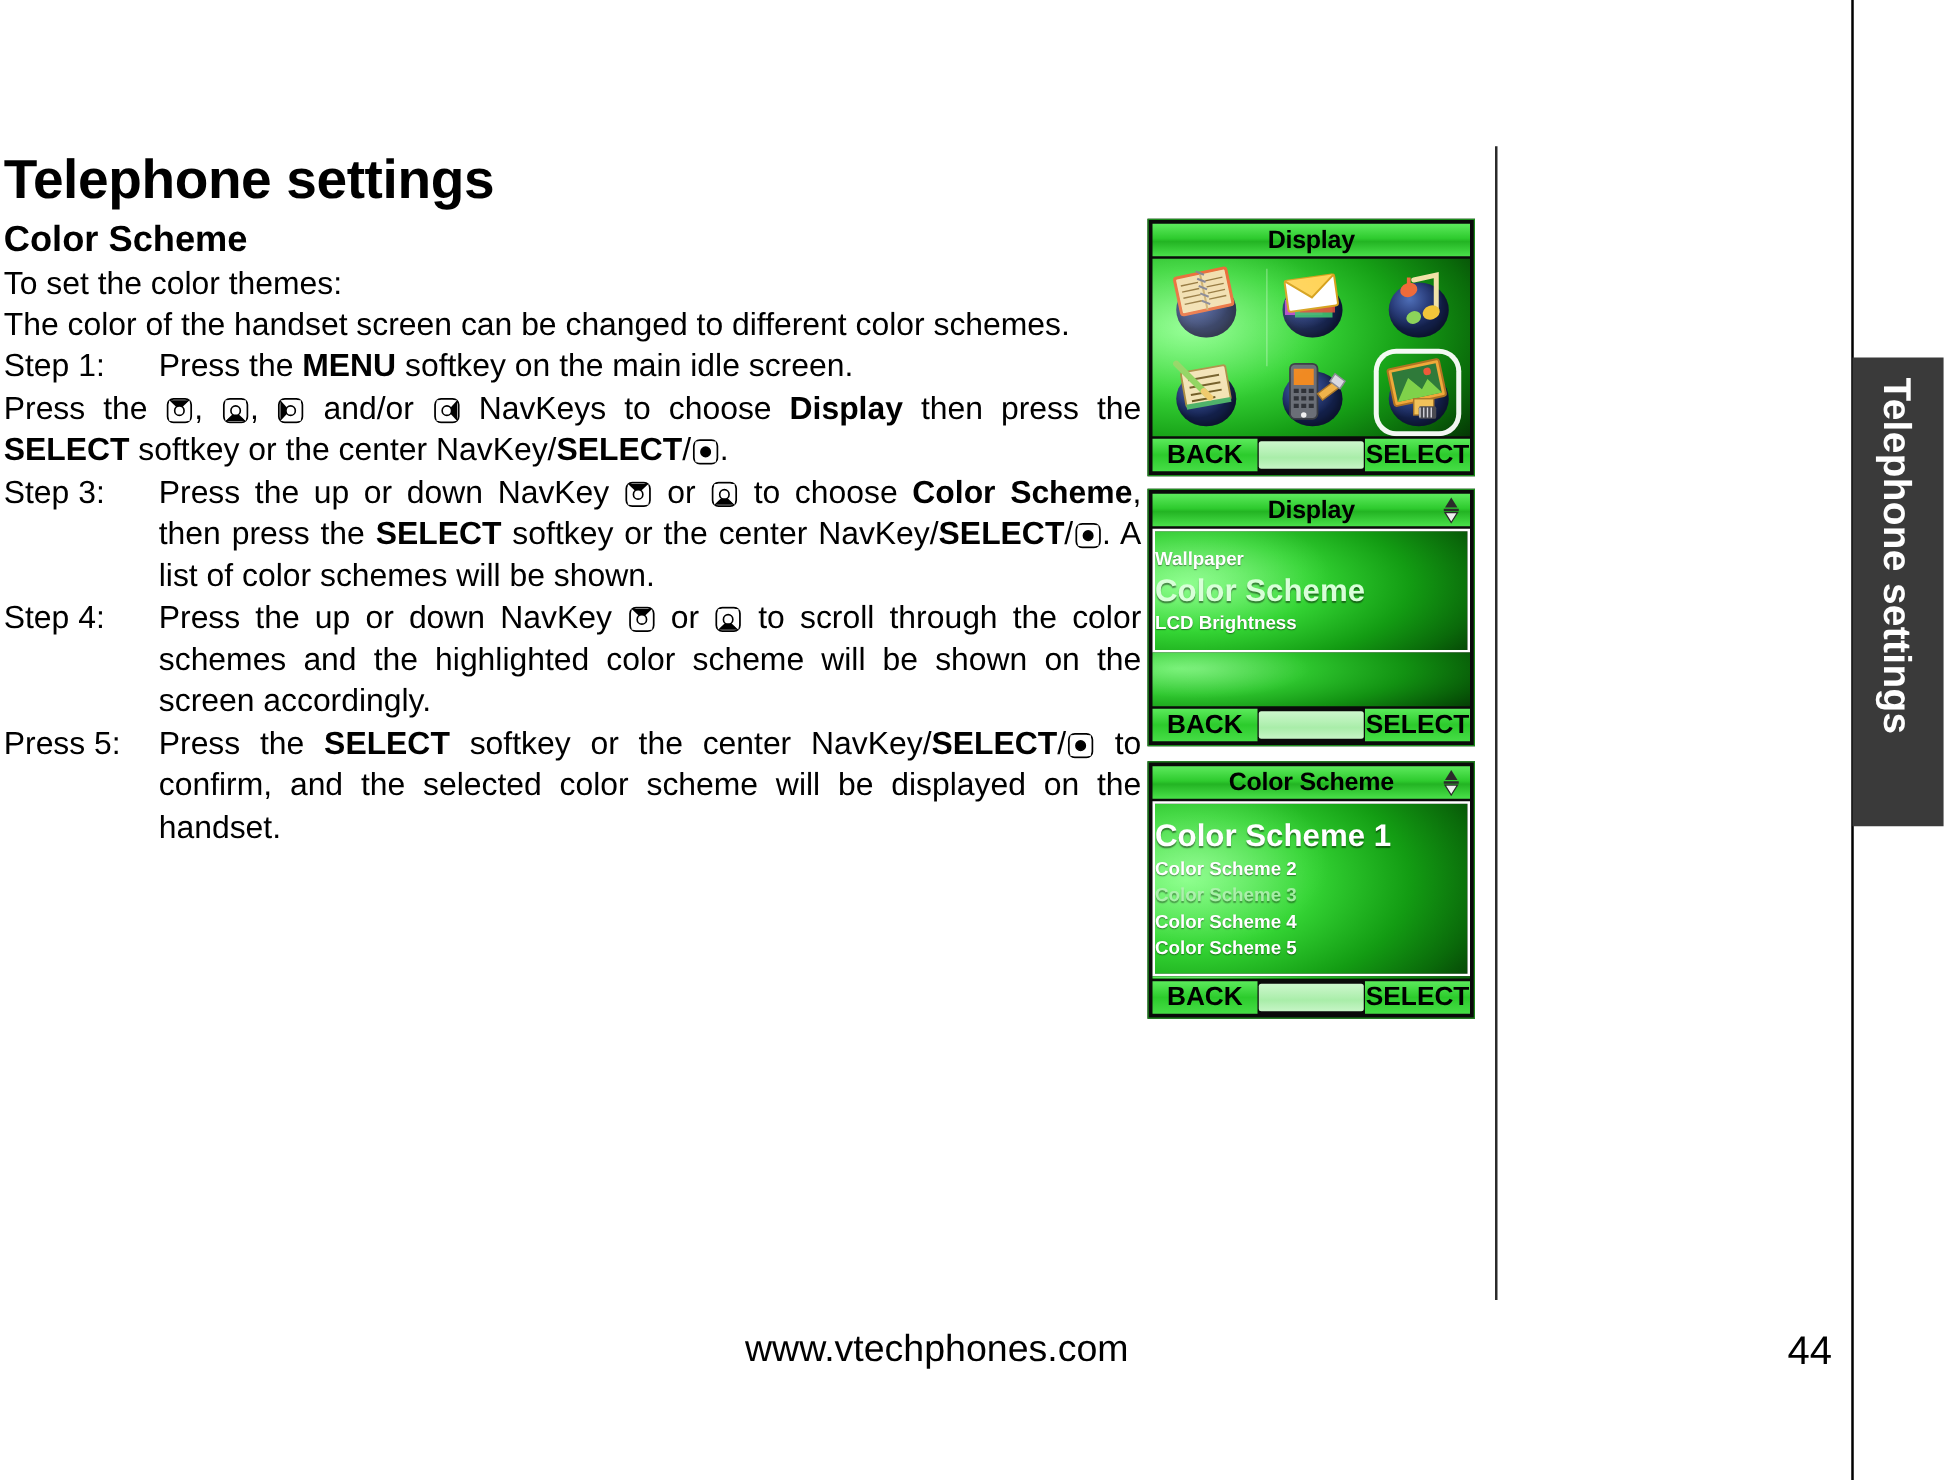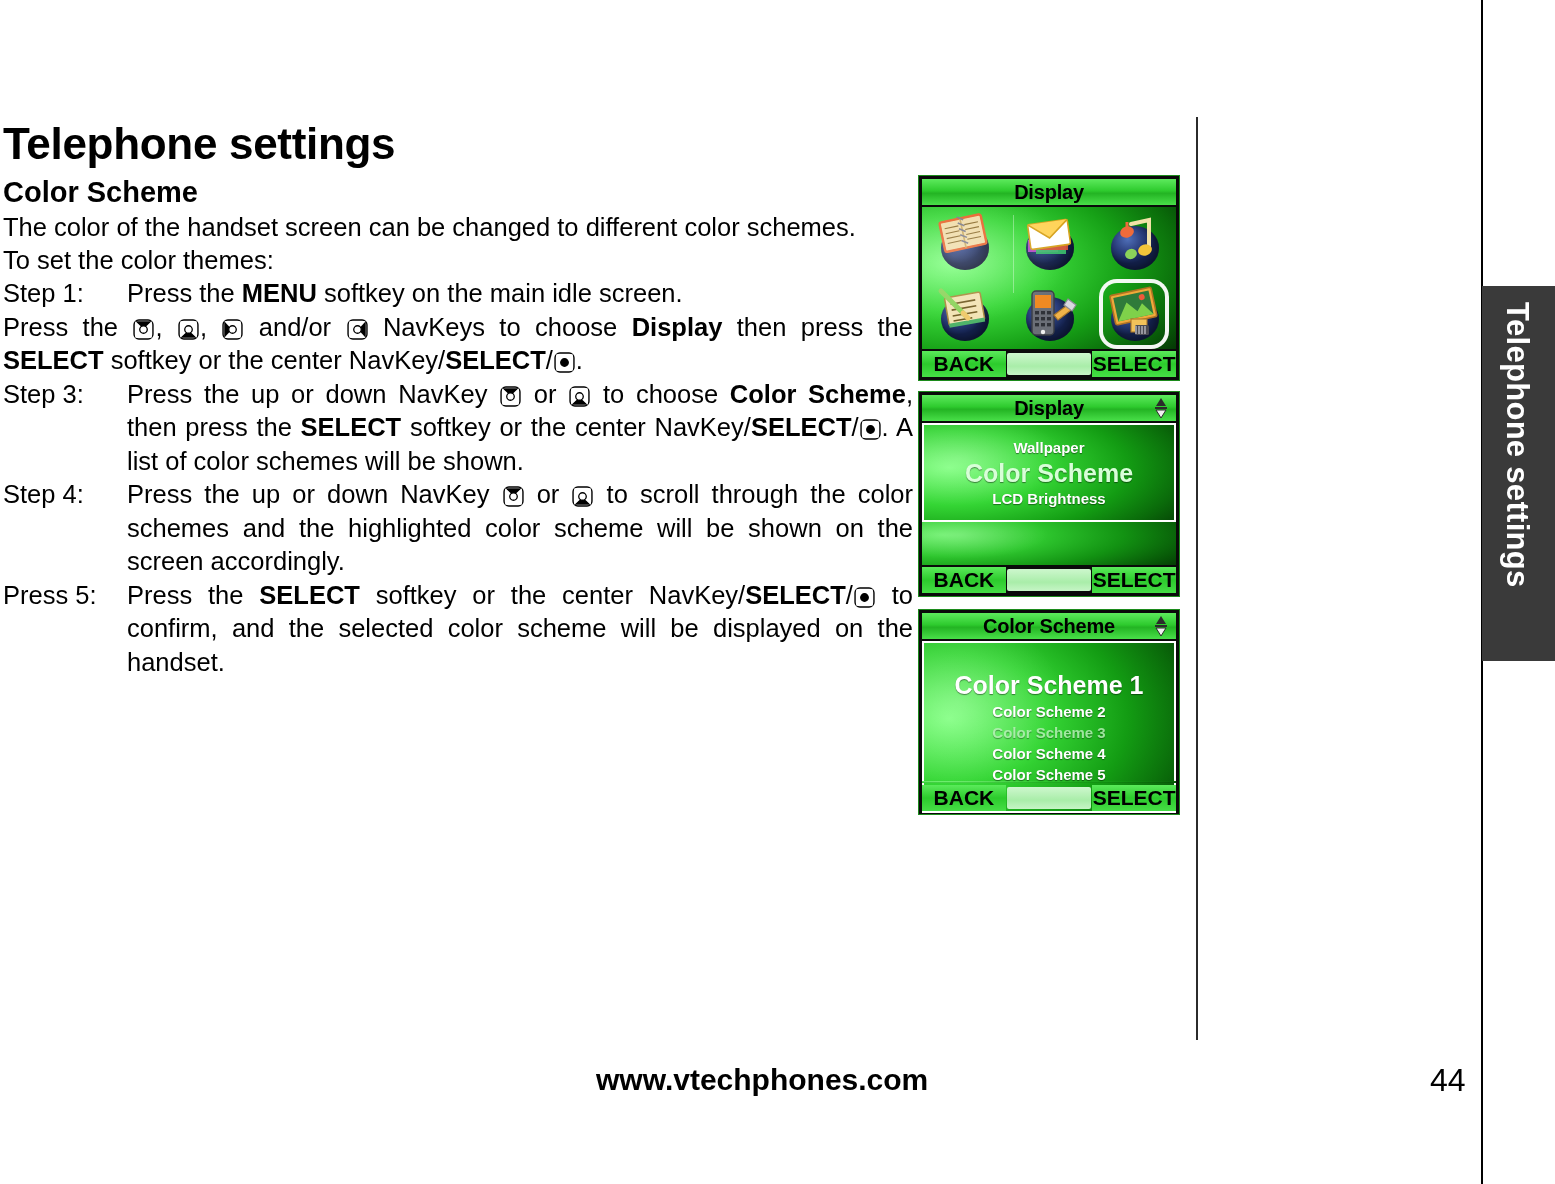--- a/index.html
+++ b/index.html
@@ -145,23 +145,23 @@
     background:rgba(255,255,255,.35);transform:translateX(-36px);
   }
 
   
   .listwrap{
     position:absolute;left:3px;right:3px;top:31px;height:99px;
     border:2px solid #ffffff;box-sizing:border-box;
     background:
       radial-gradient(130% 130% at 10% 45%, #79ff79 0%, #35d635 30%, #139c13 55%, #0a6a0a 72%, #032c03 90%, #010d01 100%);
     overflow:hidden;
-    display:flex;flex-direction:column;align-items:center;justify-content:center;
-  }
-  #screen3 .listwrap{height:172px;}
+    display:flex;flex-direction:column;justify-content:center;
+  }
+  #screen3 .listwrap{height:140px;}
   .listwrap:after{
     content:"";position:absolute;left:-25%;top:-45%;width:110%;height:160%;
     background:radial-gradient(55% 45% at 35% 50%, rgba(255,255,255,.2) 0%, rgba(255,255,255,0) 70%);
     pointer-events:none;
   }
   .litem{
     position:relative;z-index:2;
     color:#ffffff;font-weight:bold;font-size:15px;line-height:21px;
     text-shadow:0 1px 1px rgba(0,0,0,.45);
     white-space:nowrap;
@@ -196,21 +196,21 @@
   .sk.right{justify-content:center;margin-left:auto;}
   .skmid{
     flex:1;margin:2px 1px;
     background:linear-gradient(180deg,#cdf7cd 0%,#a9eda9 60%,#c6f5c6 100%);
     border-radius:2px;
   }
 
   
   .footer-url{
     position:absolute;left:596px;top:1063px;
-    font-size:30px;font-weight:bold;
+    font-size:30px;font-weight:normal;
   }
   .pageno{
     position:absolute;left:1430px;top:1062px;
     font-size:32px;
   }
 </style>
 </head>
 <body>
 
 <div class="page">
@@ -219,22 +219,22 @@
   <div class="col-rule"></div>
 
   <div class="side-tab">
     <span class="label">Telephone settings</span>
   </div>
 
   <div class="textcol">
     <h1 class="title">Telephone settings</h1>
     <h2 class="subtitle">Color Scheme</h2>
     <div class="intro">
+      <div>To set the color themes:</div>
       <div>The color of the handset screen can be changed to different color schemes.</div>
-      <div>To set the color themes:</div>
     </div>
     <div class="steps" id="steps-container">
         <div class="step">
           <div class="lbl">Step 1:</div>
           <div class="body">
             <p><span>Press the </span><b>MENU</b><span> softkey on the main idle screen.</span></p>
           </div>
         </div>
         <div class="step">
           <div class="body">

